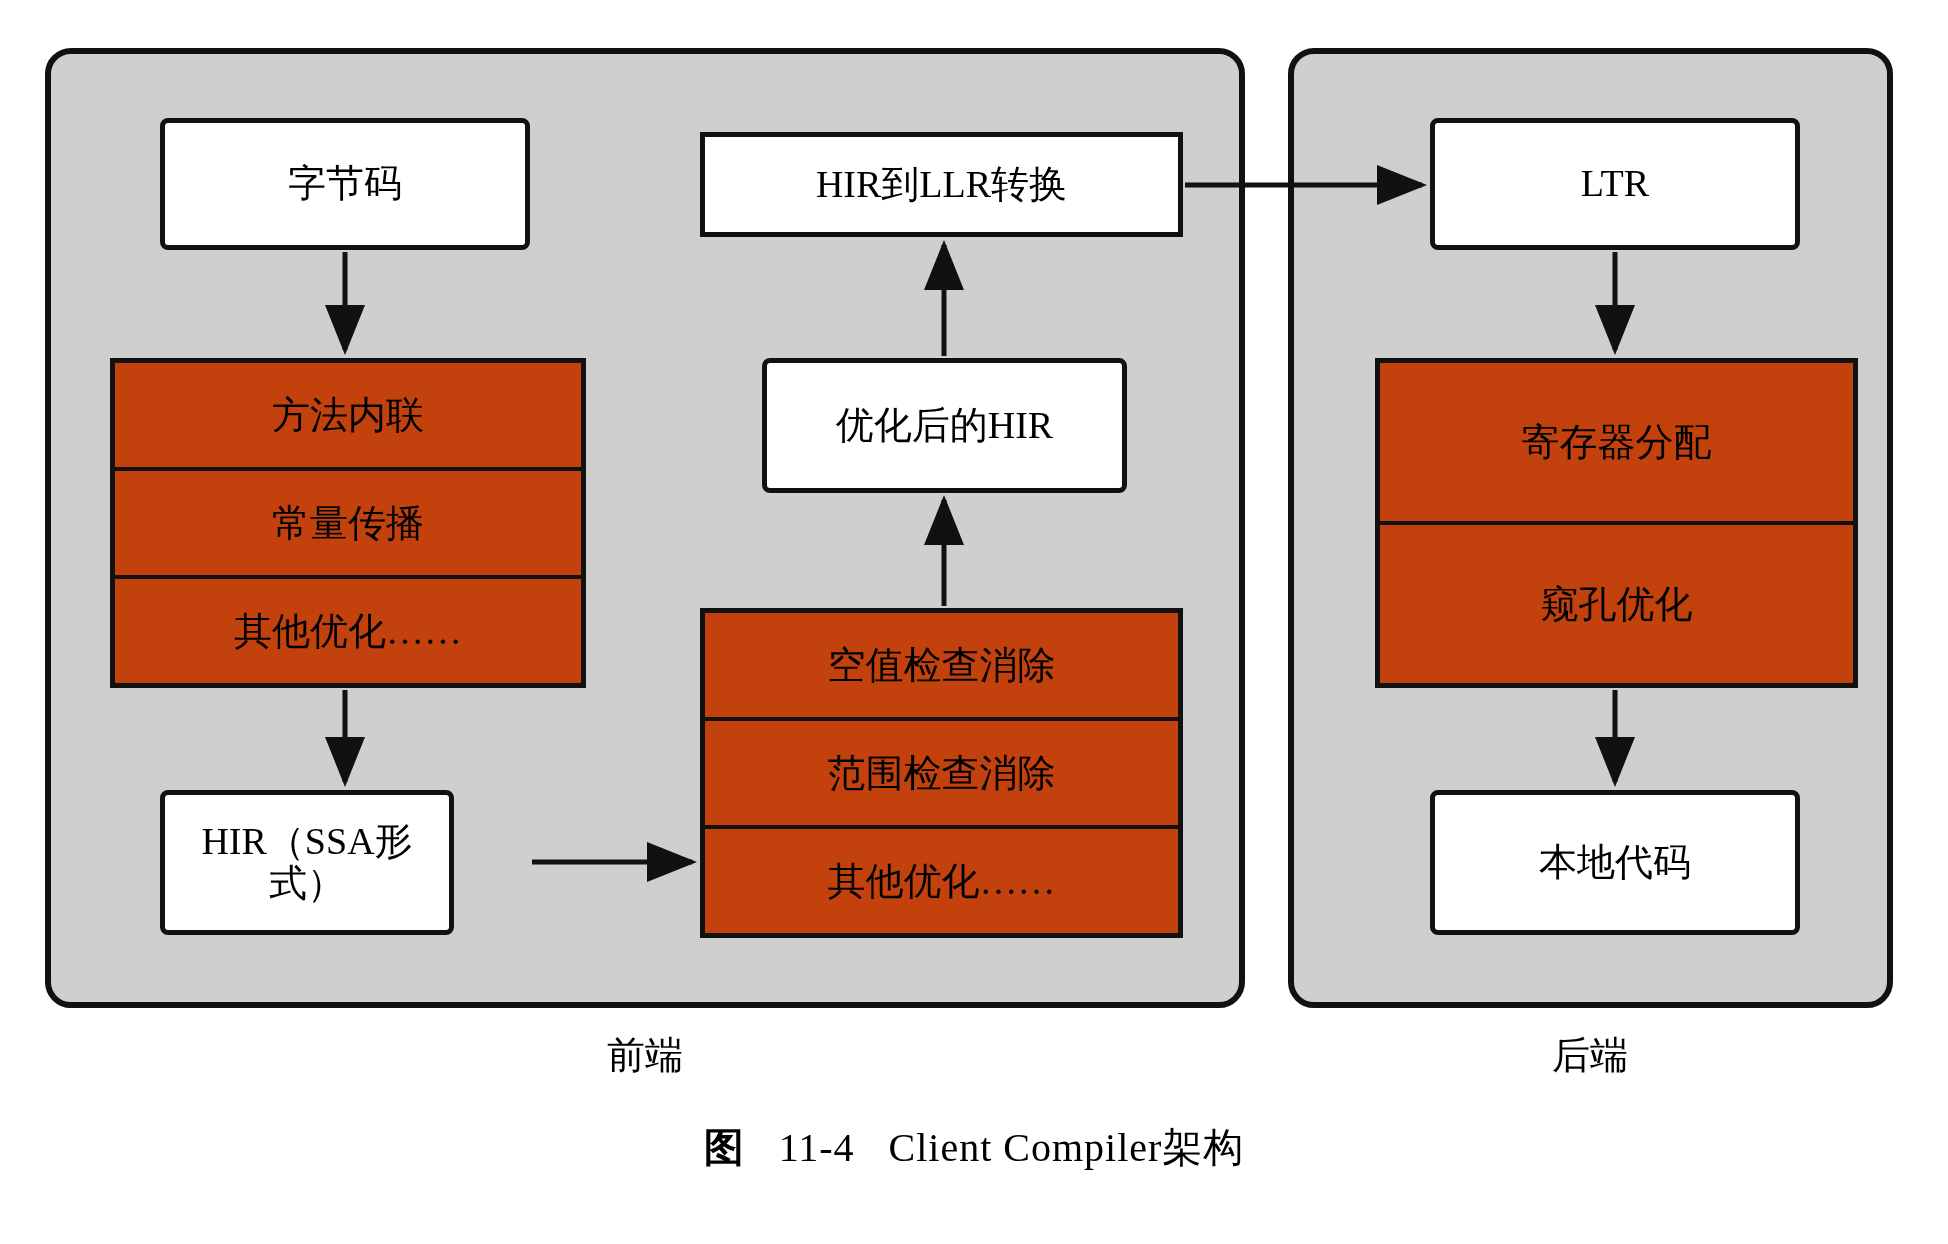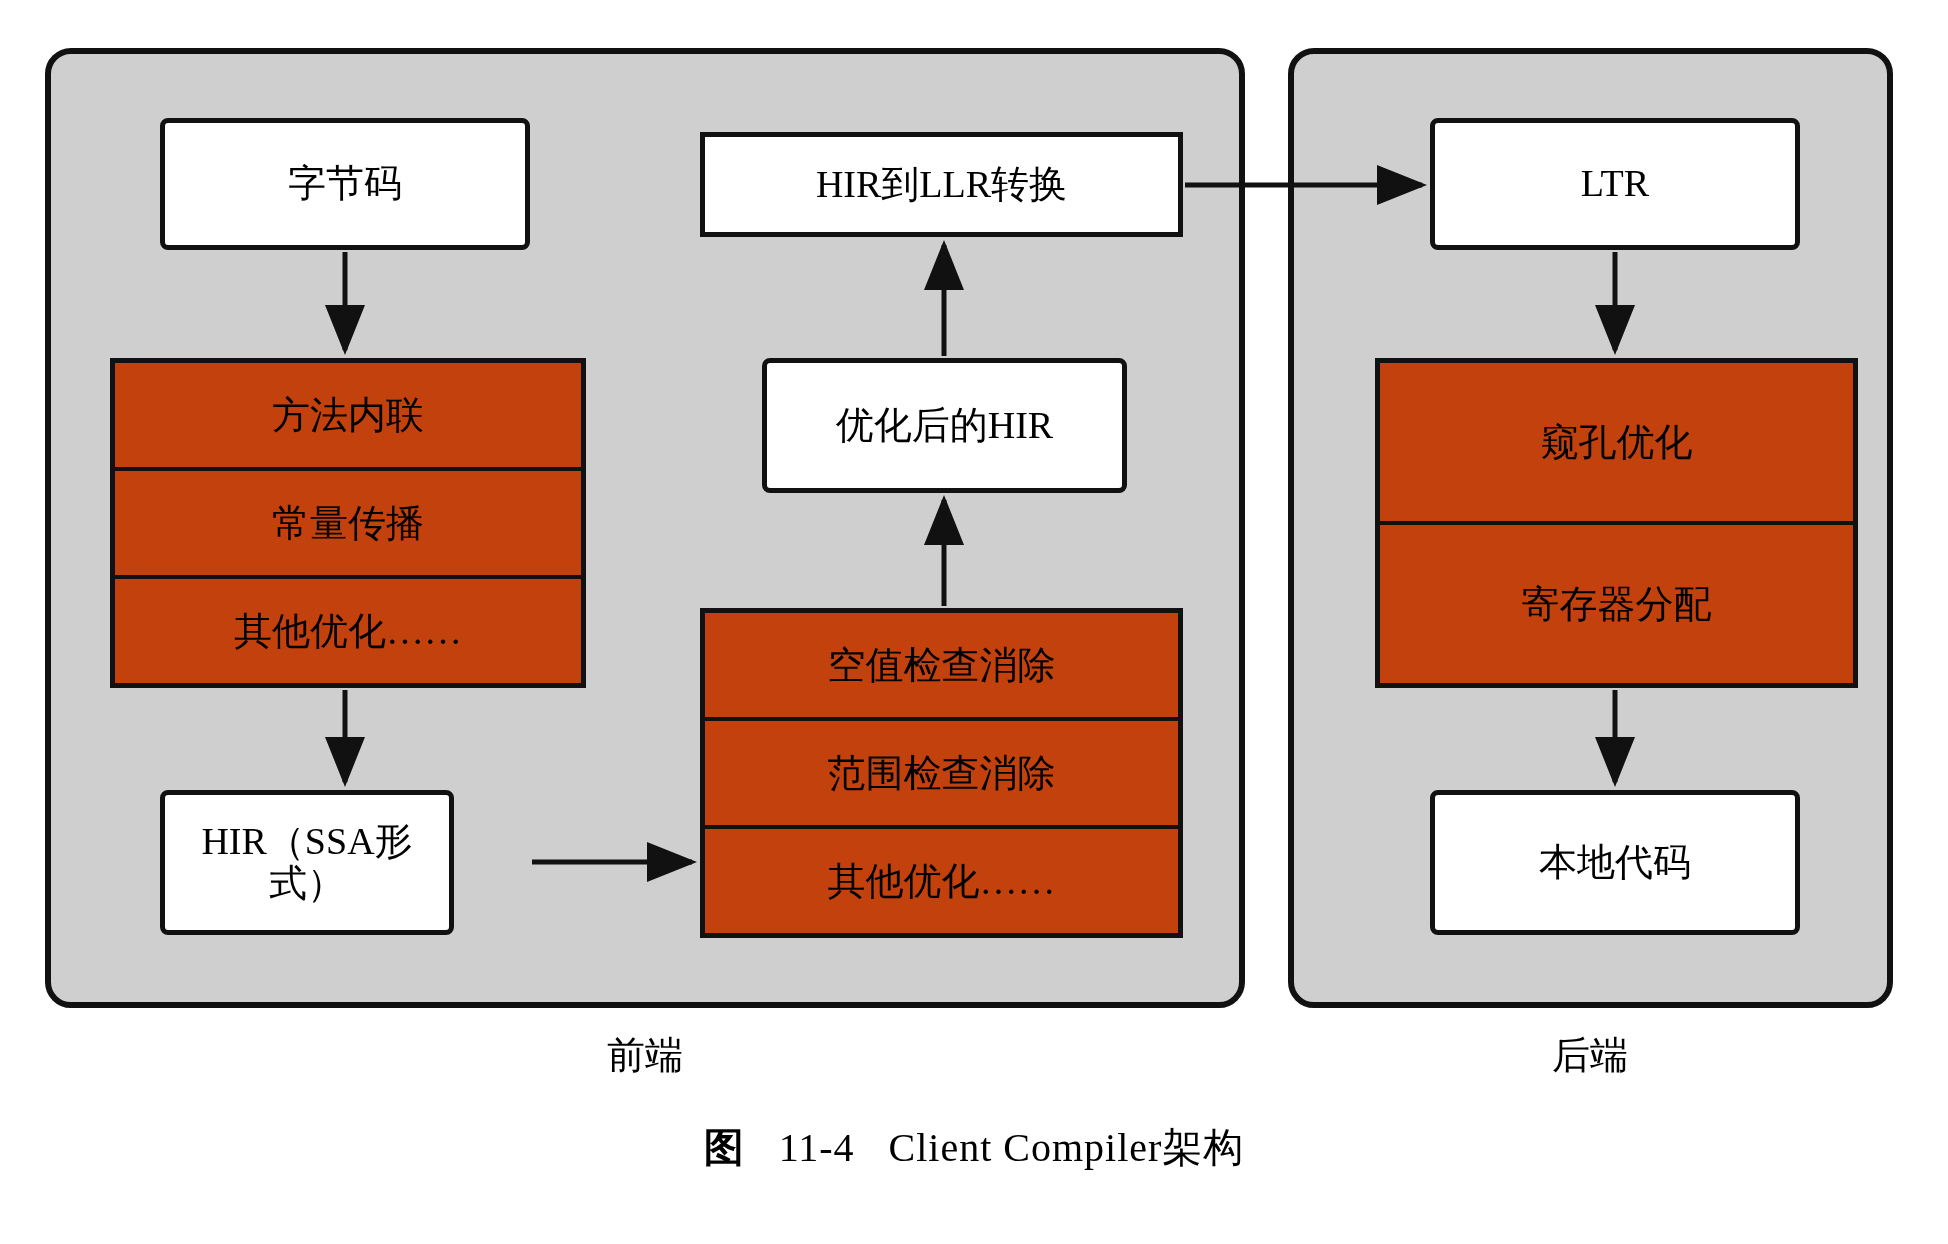--- a/index.html
+++ b/index.html
@@ -143,22 +143,22 @@
 
   <div class="stack" style="left:700px; top:608px; width:483px; height:330px;">
     <div class="cell">空值检查消除</div>
     <div class="cell">范围检查消除</div>
     <div class="cell">其他优化……</div>
   </div>
 
   <div class="node rounded" style="left:1430px; top:118px; width:370px; height:132px;">LTR</div>
 
   <div class="stack" style="left:1375px; top:358px; width:483px; height:330px;">
+    <div class="cell">寄存器分配</div>
     <div class="cell">窥孔优化</div>
-    <div class="cell">寄存器分配</div>
   </div>
 
   <div class="node rounded" style="left:1430px; top:790px; width:370px; height:145px;">本地代码</div>
 
   <svg class="arrow" style="left:0; top:0; width:1948px; height:1244px;">
     <defs>
       <marker id="ah" markerWidth="10" markerHeight="8" refX="9" refY="4" orient="auto">
         <path d="M0,0 L10,4 L0,8 z" fill="#111111"></path>
       </marker>
     </defs>

